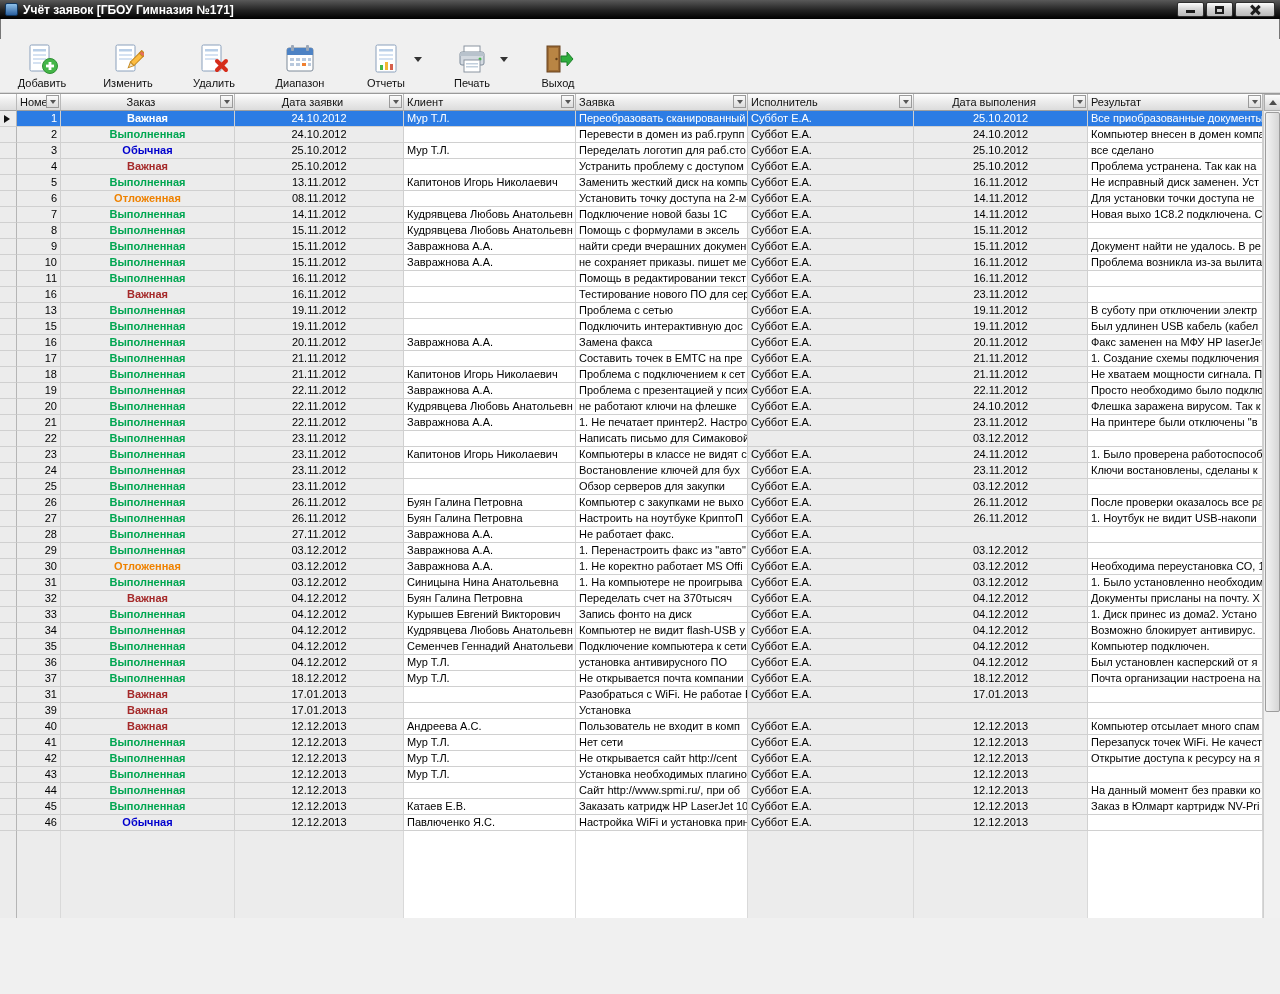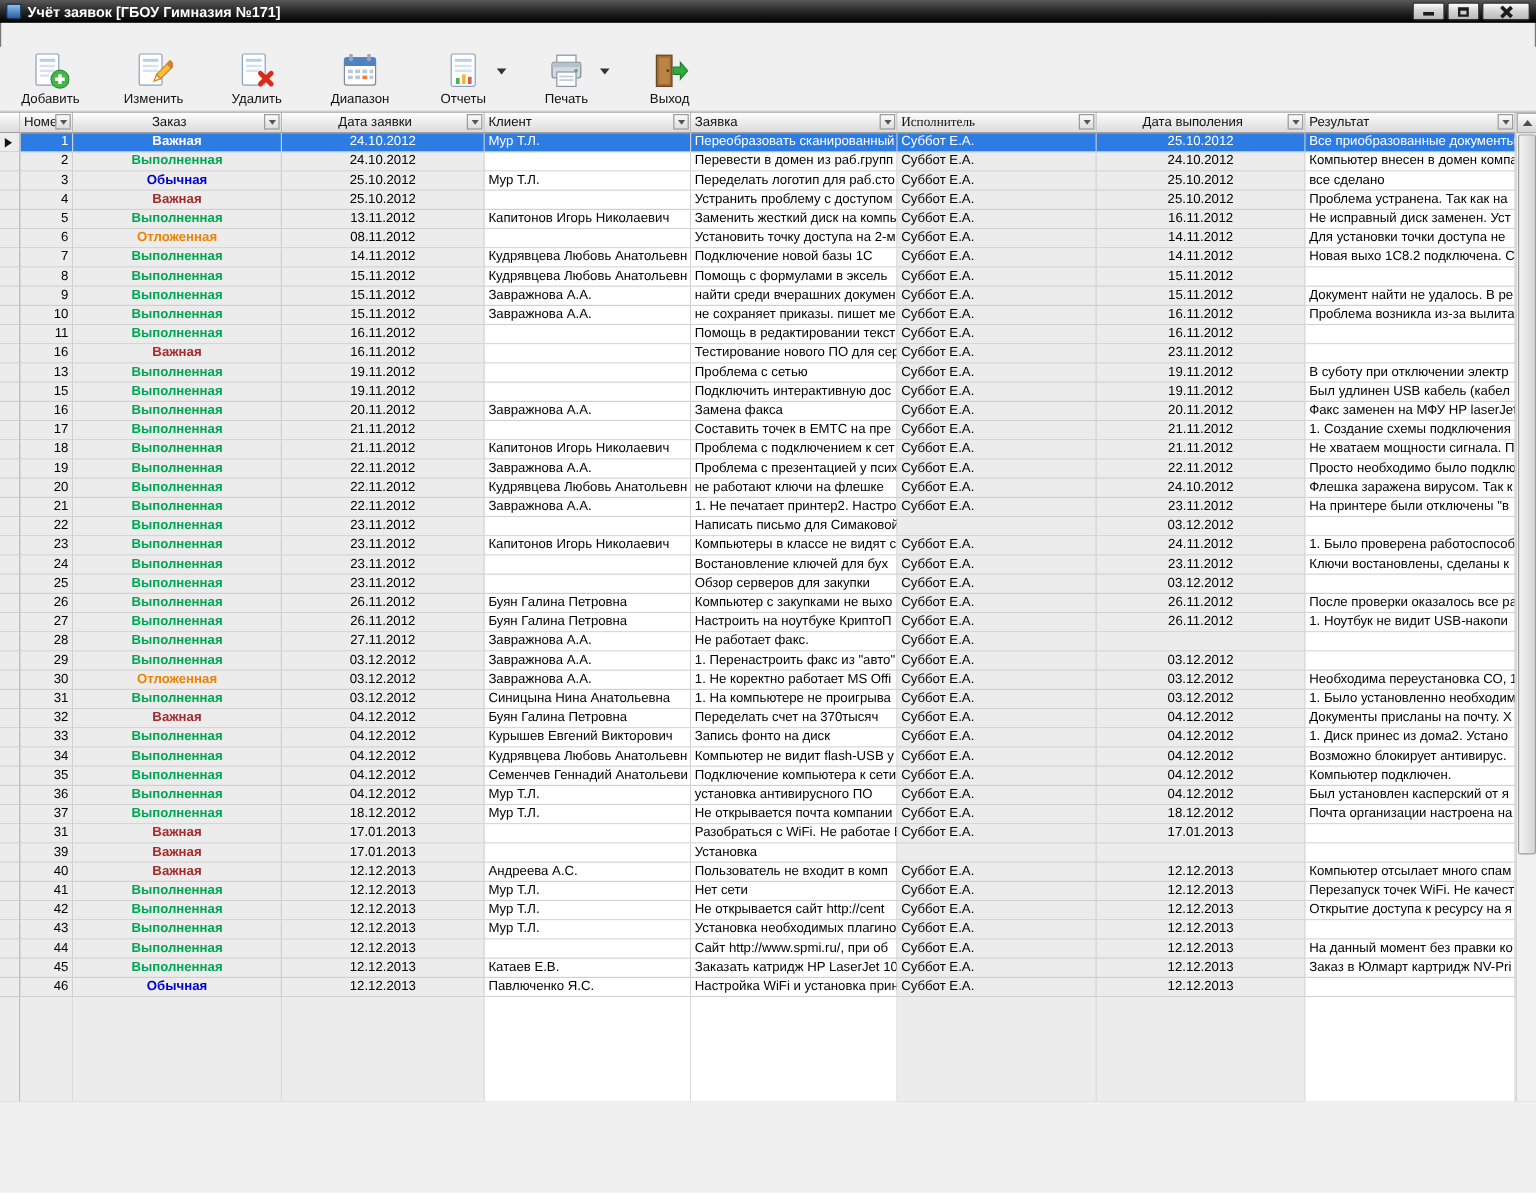--- a/index.html
+++ b/index.html
@@ -296,21 +296,21 @@
     </div>
 
   <div class="gridwrap">
     <div class="ghead" id="ghead">
         <div class="hcell gutter"></div>
         <div class="hcell" style="text-align: left;"><span class="hlabel">Номер</span><span class="filterbtn"></span></div>
         <div class="hcell" style="text-align: center;"><span class="hlabel">Заказ</span><span class="filterbtn"></span></div>
         <div class="hcell" style="text-align: center;"><span class="hlabel">Дата заявки</span><span class="filterbtn"></span></div>
         <div class="hcell" style="text-align: left;"><span class="hlabel">Клиент</span><span class="filterbtn"></span></div>
         <div class="hcell" style="text-align: left;"><span class="hlabel">Заявка</span><span class="filterbtn"></span></div>
-        <div class="hcell" style="text-align: left; font-family: Liberation Serif, serif;"><span class="hlabel">Исполнитель</span><span class="filterbtn"></span></div>
+        <div class="hcell" style="text-align: left;"><span class="hlabel">Исполнитель</span><span class="filterbtn"></span></div>
         <div class="hcell" style="text-align: center;"><span class="hlabel">Дата выполения</span><span class="filterbtn"></span></div>
         <div class="hcell" style="text-align: left;"><span class="hlabel">Результат</span><span class="filterbtn"></span></div>
       </div>
     <div class="gbody" id="gbody">
         <div class="grow sel">
           <div class="gcell gut">
             <span class="rowarrow"></span>
           </div>
           <div class="gcell c0">1</div>
           <div class="gcell c1">Важная</div>

